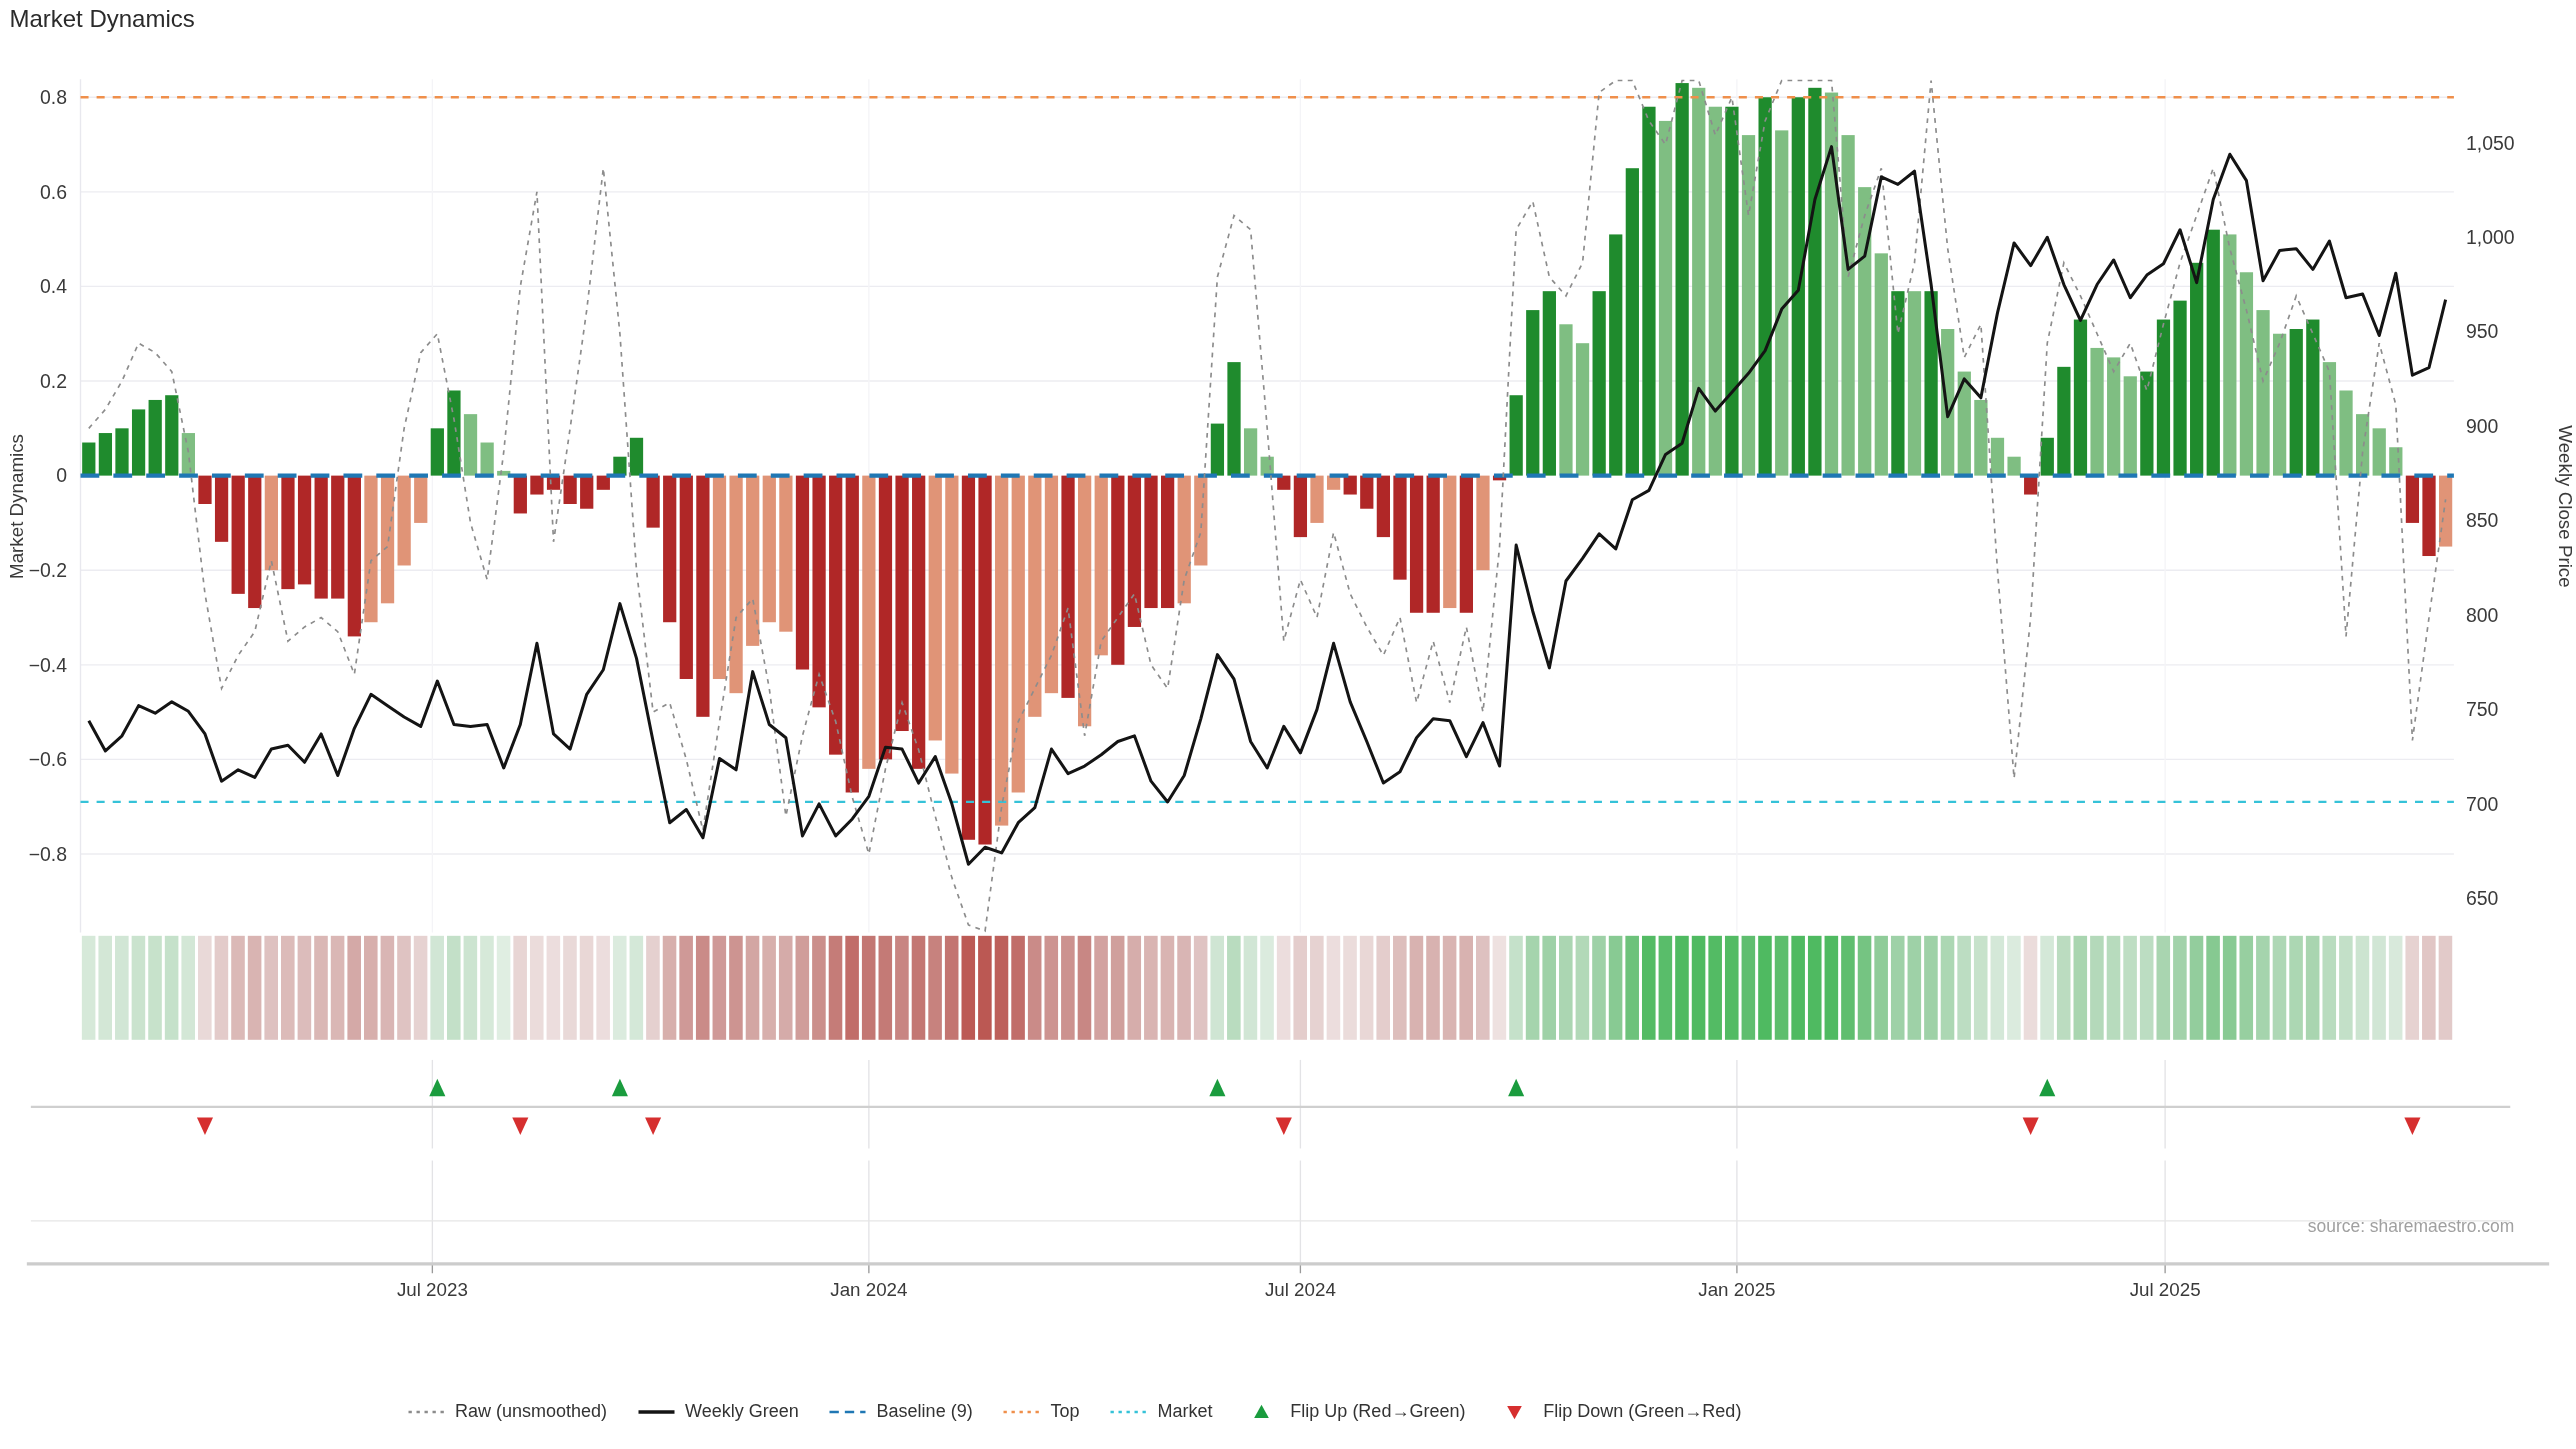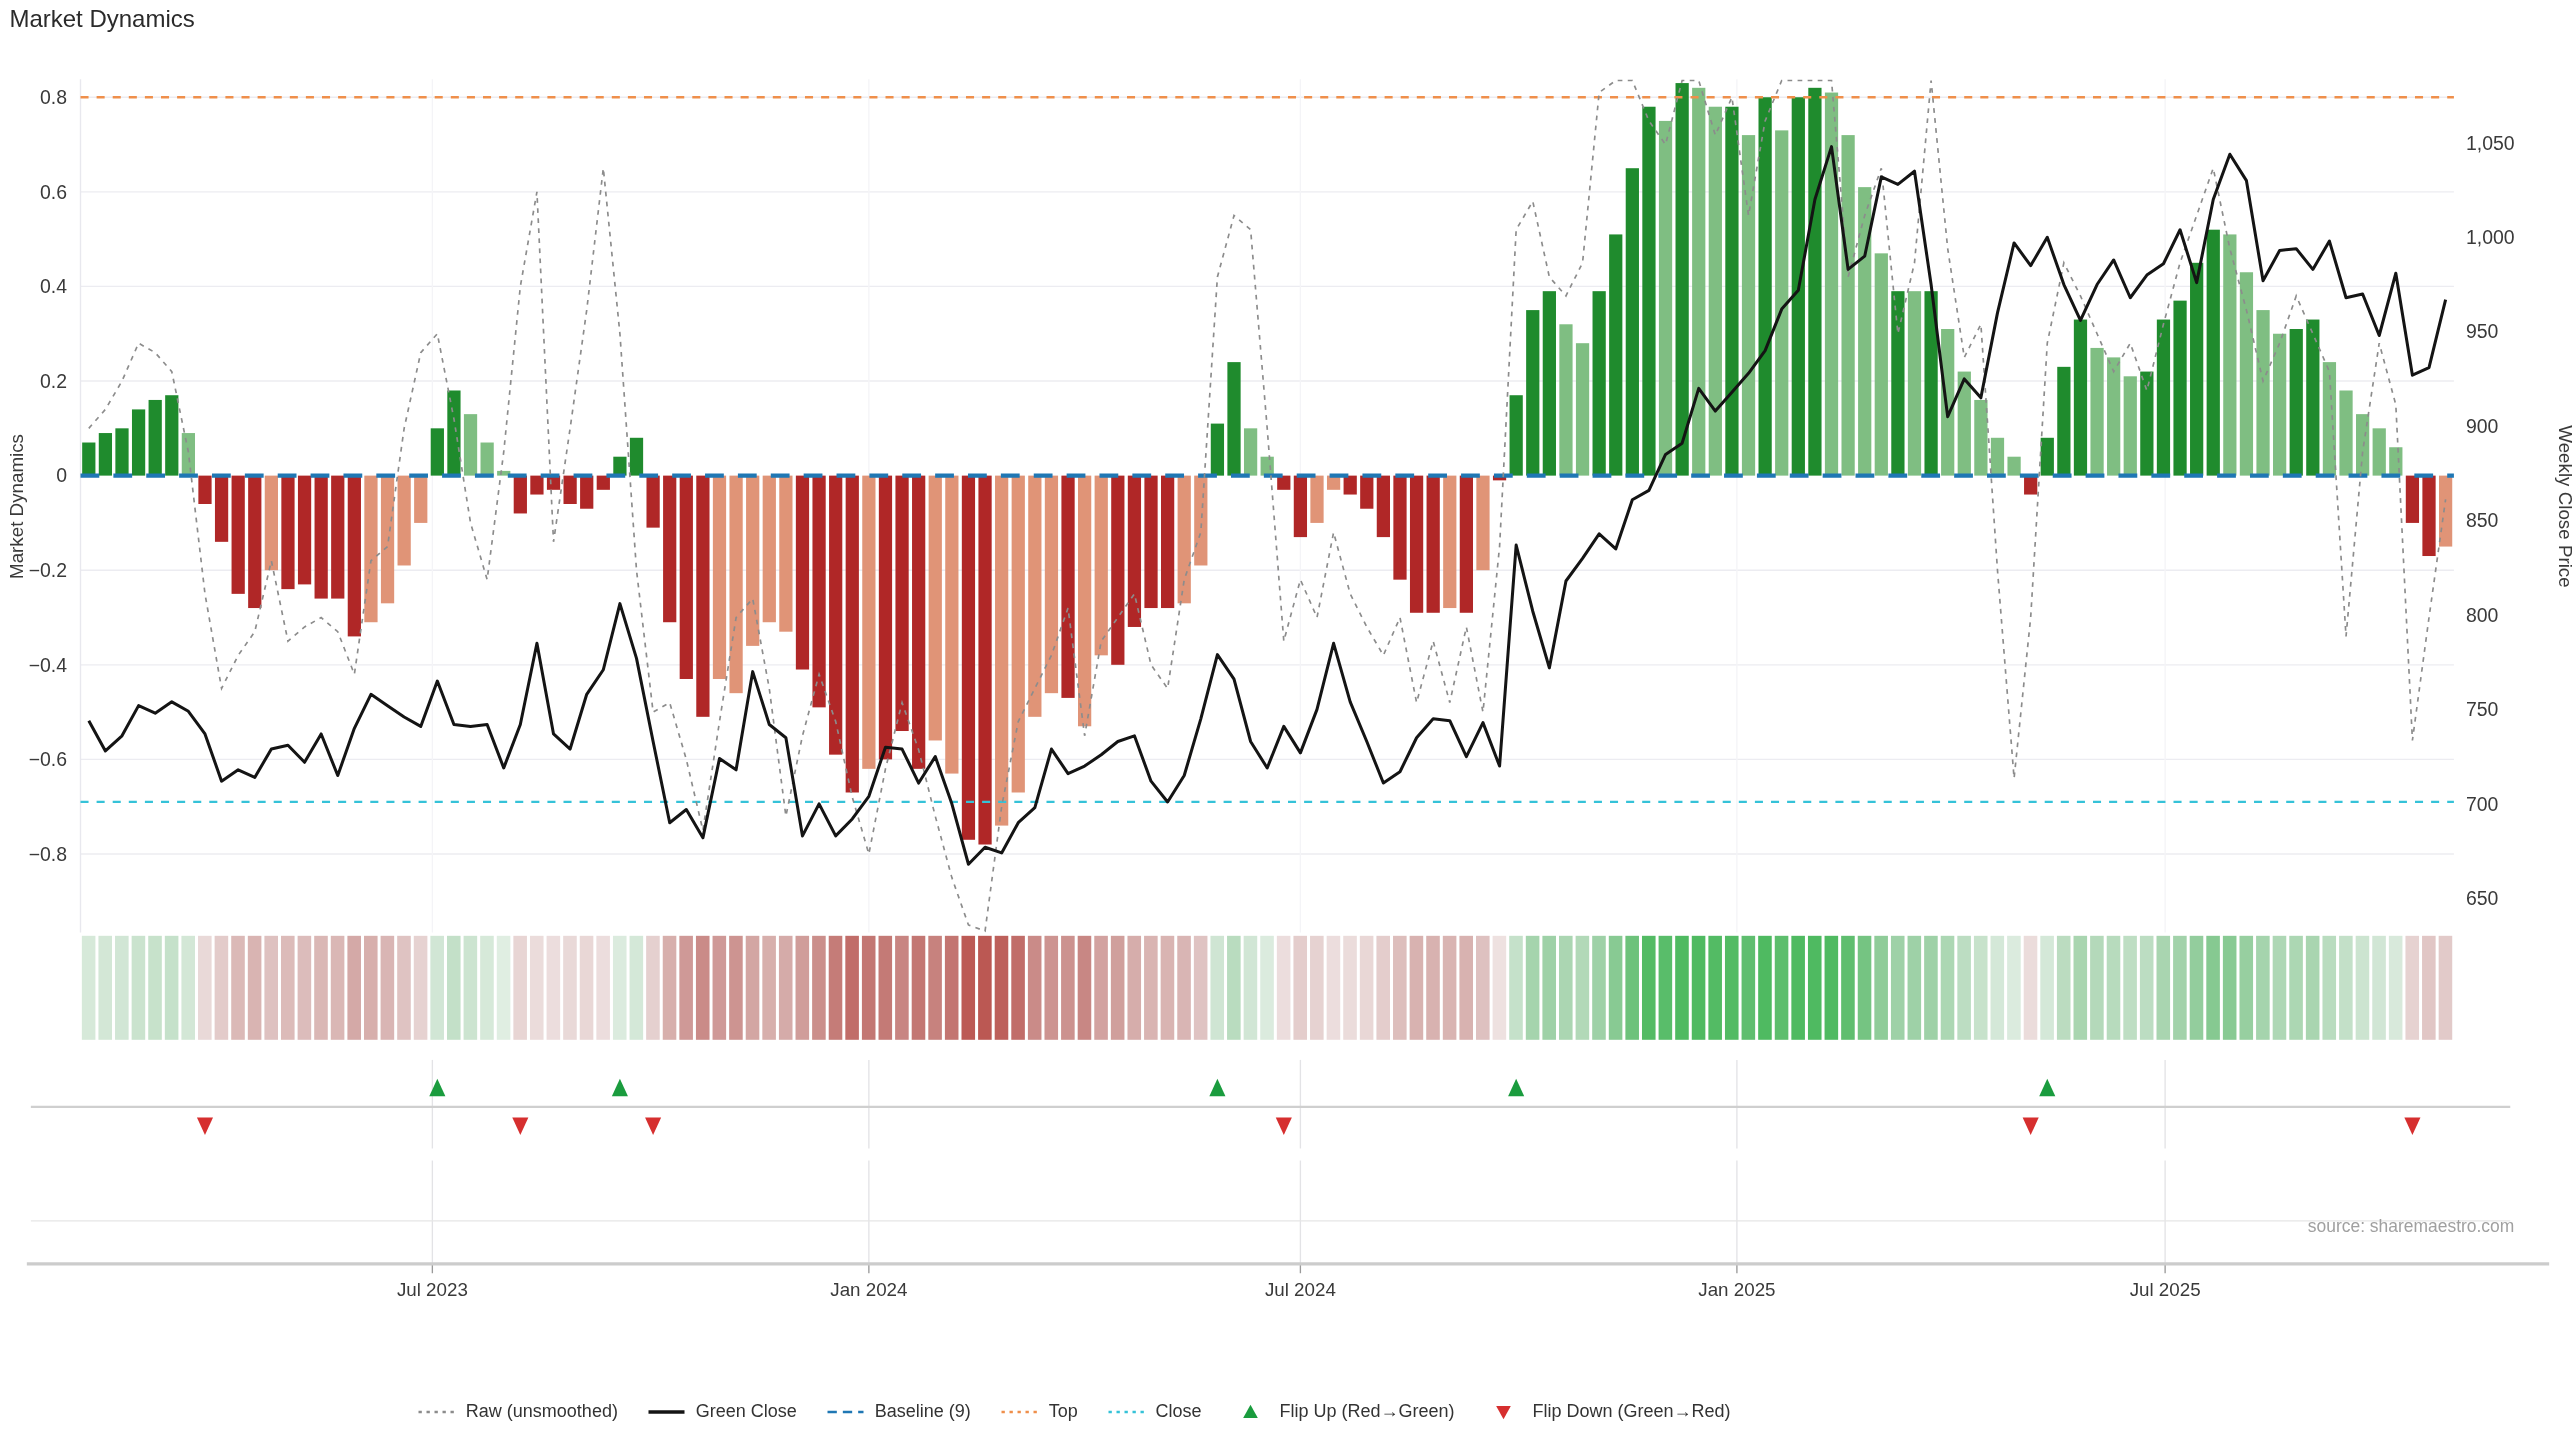--- a/index.html
+++ b/index.html
@@ -401,39 +401,39 @@
     <div class="legend-item">
       <svg width="39" height="20" class="legend-glyph" viewBox="0 0 58 30">
         <line x1="2" x2="56" y1="15" y2="15" stroke="#8c8c8c" stroke-width="4" stroke-dasharray="5 7"></line>
       </svg>
       <span>Raw (unsmoothed)</span>
     </div>
     <div class="legend-item">
       <svg width="39" height="20" class="legend-glyph" viewBox="0 0 58 30">
         <line x1="2" x2="56" y1="15" y2="15" stroke="#141414" stroke-width="5"></line>
       </svg>
-      <span>Green Close</span>
+      <span>Weekly Green</span>
     </div>
     <div class="legend-item">
       <svg width="39" height="20" class="legend-glyph" viewBox="0 0 58 30">
         <line x1="2" x2="56" y1="15" y2="15" stroke="#1f77b4" stroke-width="4" stroke-dasharray="14 9"></line>
       </svg>
       <span>Baseline (9)</span>
     </div>
     <div class="legend-item">
       <svg width="39" height="20" class="legend-glyph" viewBox="0 0 58 30">
         <line x1="2" x2="56" y1="15" y2="15" stroke="#ef8f4b" stroke-width="4" stroke-dasharray="5 7"></line>
       </svg>
       <span>Top</span>
     </div>
     <div class="legend-item">
       <svg width="39" height="20" class="legend-glyph" viewBox="0 0 58 30">
         <line x1="2" x2="56" y1="15" y2="15" stroke="#35c2d8" stroke-width="4" stroke-dasharray="5 7"></line>
       </svg>
-      <span>Close</span>
+      <span>Market</span>
     </div>
     <div class="legend-item">
       <svg width="39" height="20" class="legend-glyph" viewBox="0 0 58 30">
         <polygon points="18,24 40,24 29,4" fill="#1a9c3e"></polygon>
       </svg>
       <span>Flip Up (Red→Green)</span>
     </div>
     <div class="legend-item">
       <svg width="39" height="20" class="legend-glyph" viewBox="0 0 58 30">
         <polygon points="18,6 40,6 29,26" fill="#d62f2f"></polygon>

